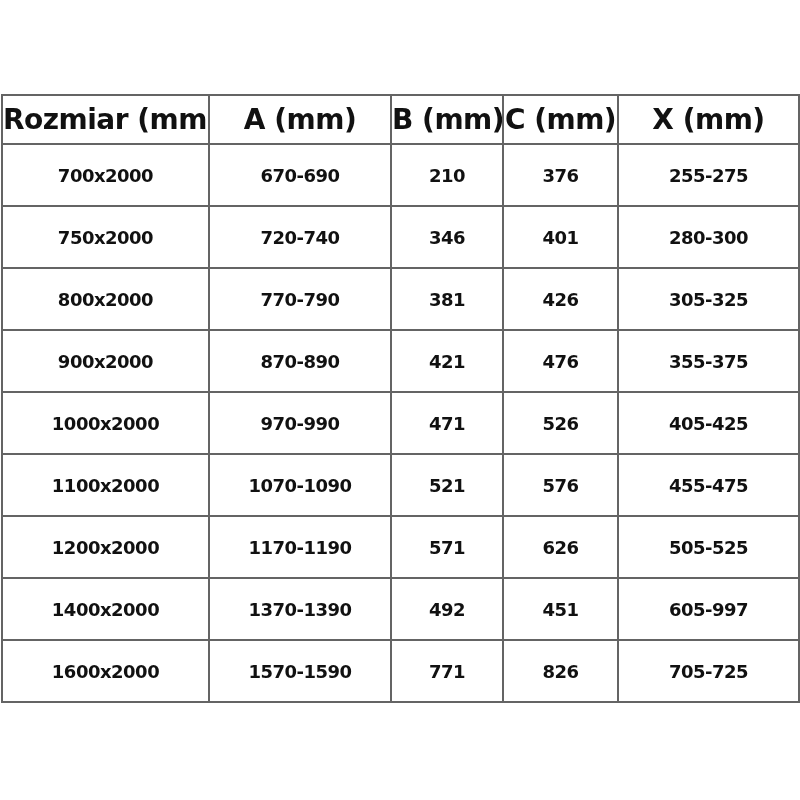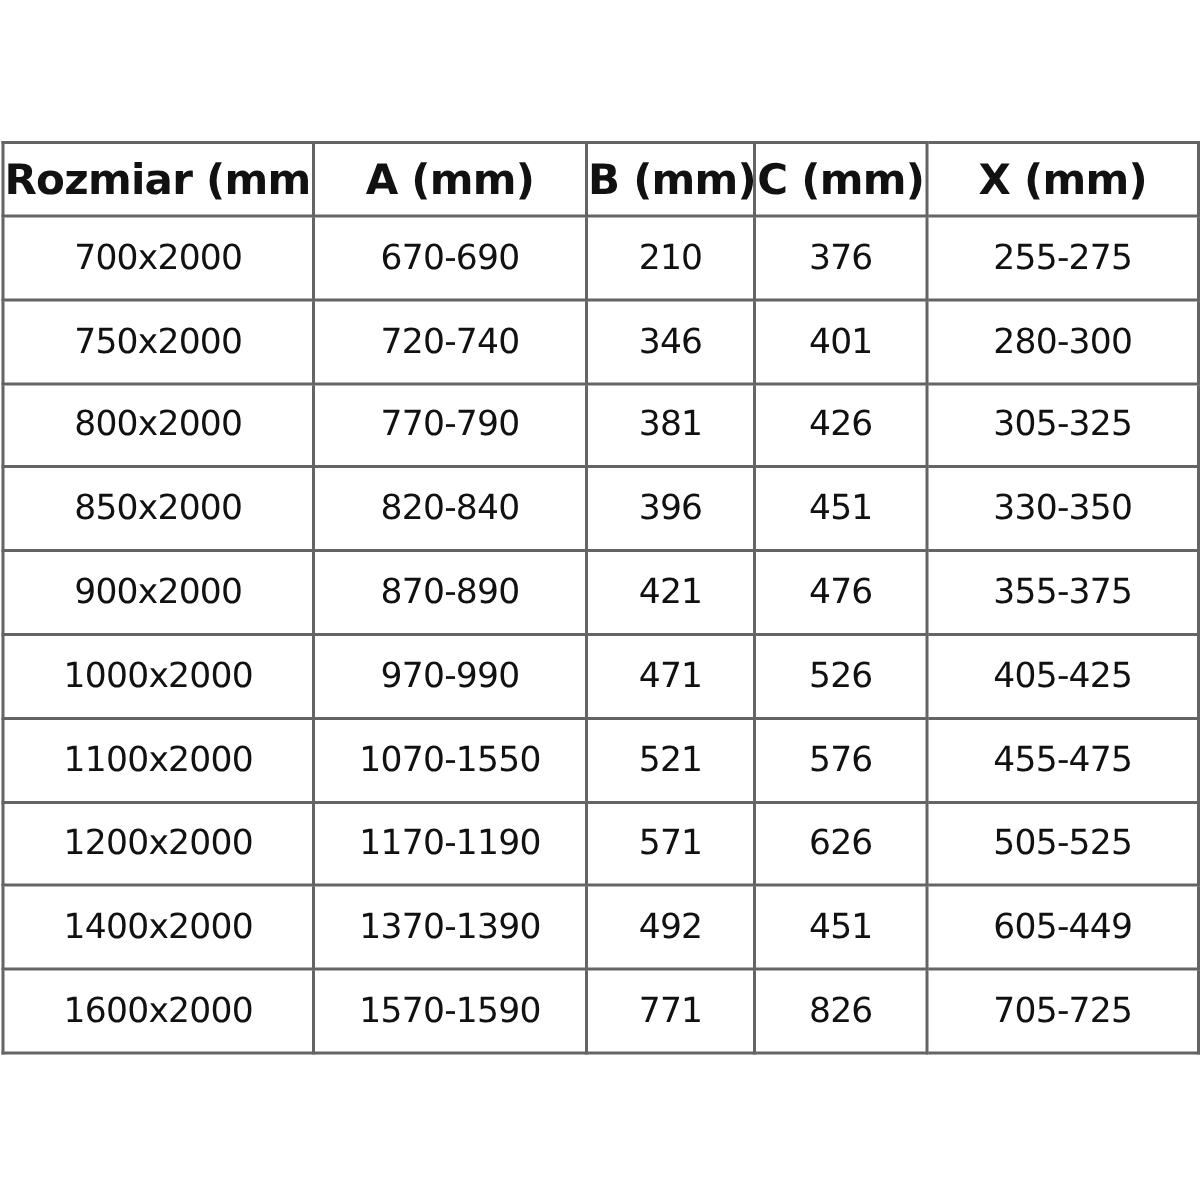--- a/index.html
+++ b/index.html
@@ -38,22 +38,22 @@
     overflow: hidden;
     white-space: nowrap;
   }
   table.dim-table th {
     height: 47px;
     font-size: 28px;
     font-weight: bold;
     letter-spacing: -0.5px;
   }
   table.dim-table td {
-    font-size: 23px;
-    font-weight: normal;
+    font-size: 18px;
+    font-weight: bold;
     letter-spacing: -0.5px;
   }
   col.c-rozmiar { width: 207px; }
   col.c-a { width: 182px; }
   col.c-b { width: 112px; }
   col.c-c { width: 115px; }
   col.c-x { width: 181px; }
 </style>
 </head>
 <body>
@@ -92,60 +92,53 @@
         <td>280-300</td>
       </tr>
       <tr>
         <td>800x2000</td>
         <td>770-790</td>
         <td>381</td>
         <td>426</td>
         <td>305-325</td>
       </tr>
       <tr>
-        <td>850x2000</td>
-        <td>820-840</td>
-        <td>396</td>
-        <td>451</td>
-        <td>330-350</td>
-      </tr>
-      <tr>
         <td>900x2000</td>
         <td>870-890</td>
         <td>421</td>
         <td>476</td>
         <td>355-375</td>
       </tr>
       <tr>
         <td>1000x2000</td>
         <td>970-990</td>
         <td>471</td>
         <td>526</td>
         <td>405-425</td>
       </tr>
       <tr>
         <td>1100x2000</td>
-        <td>1070-1550</td>
+        <td>1070-1090</td>
         <td>521</td>
         <td>576</td>
         <td>455-475</td>
       </tr>
       <tr>
         <td>1200x2000</td>
         <td>1170-1190</td>
         <td>571</td>
         <td>626</td>
         <td>505-525</td>
       </tr>
       <tr>
         <td>1400x2000</td>
         <td>1370-1390</td>
         <td>492</td>
         <td>451</td>
-        <td>605-449</td>
+        <td>605-997</td>
       </tr>
       <tr>
         <td>1600x2000</td>
         <td>1570-1590</td>
         <td>771</td>
         <td>826</td>
         <td>705-725</td>
       </tr>
     </tbody>
   </table>

